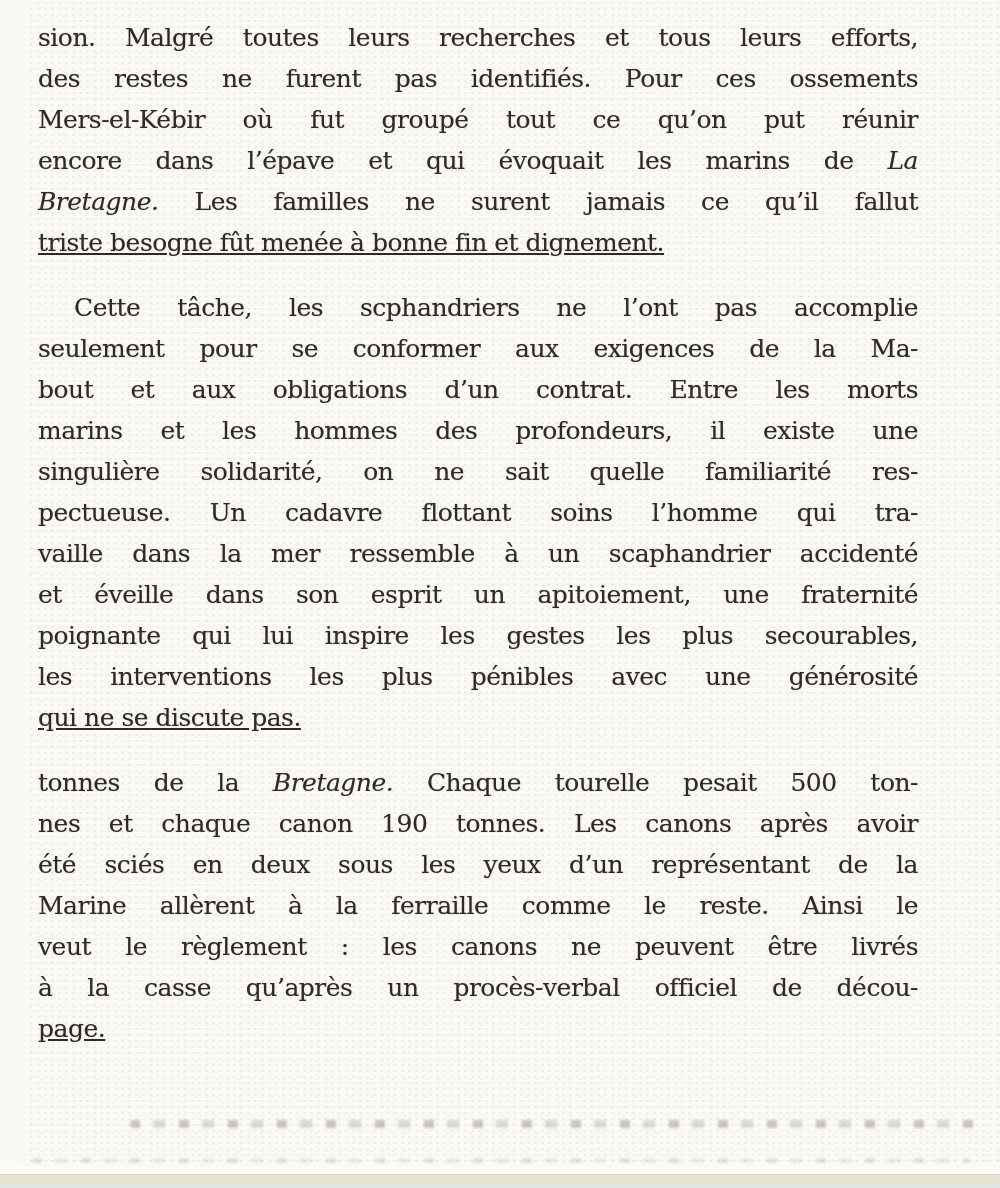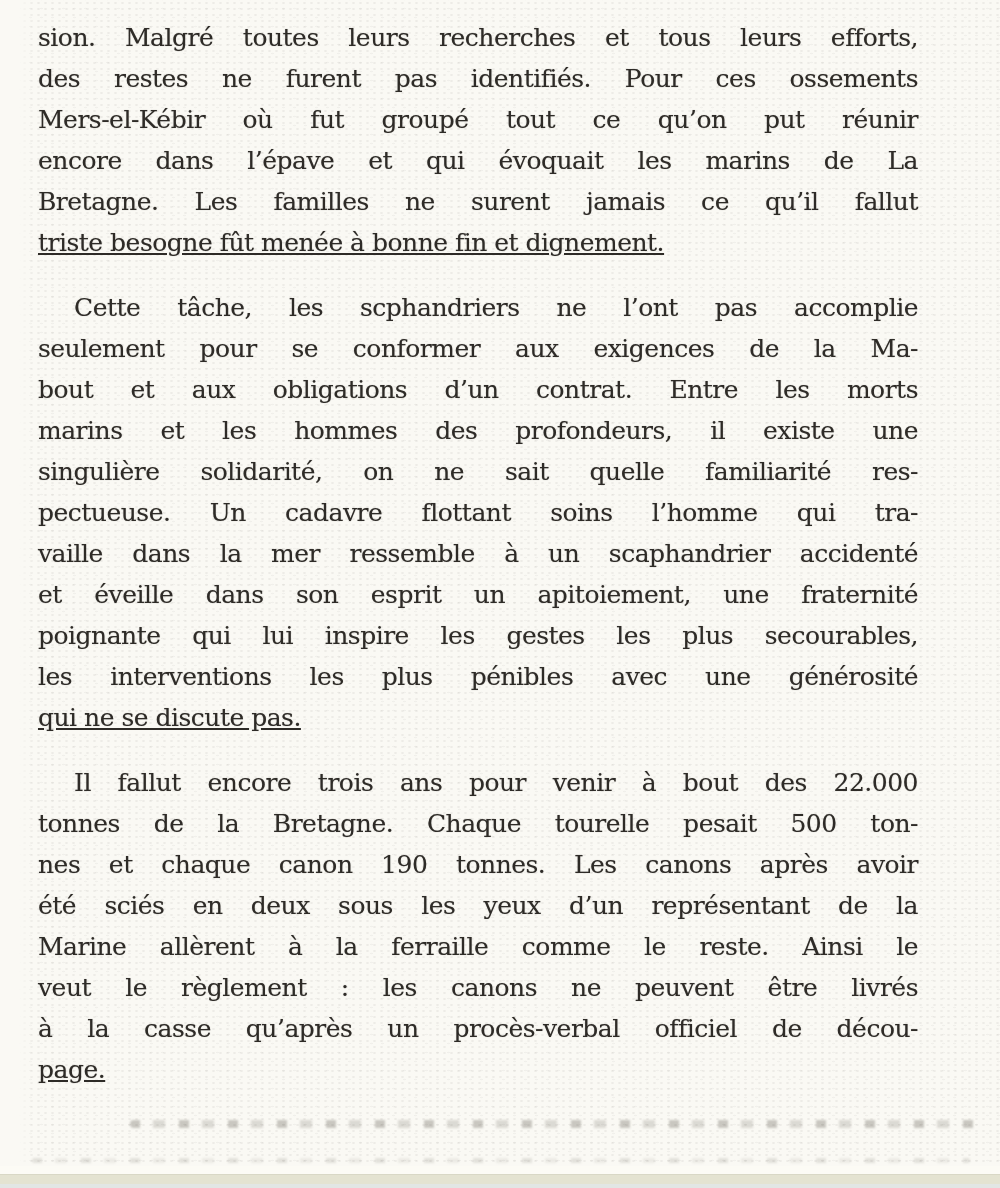--- a/index.html
+++ b/index.html
@@ -24,21 +24,21 @@
   .text-block{
     position:absolute;left:38px;top:17px;width:880px;
     font-size:25px;line-height:41px;letter-spacing:-0.5px;
     color:var(--ink,#2e2b27);
     text-shadow:0 0 1px rgba(46,43,39,.38);
   }
   .paragraph + .paragraph{margin-top:24px;}
   .line{text-align:justify;text-align-last:justify;}
   .line.last{text-align-last:left;text-decoration:underline;}
   .line.indent{text-indent:36px;}
-  .seg.it{}
+  .seg.it{font-style:italic;}
   .bleed-row{
     position:absolute;height:8px;border-radius:4px;
     background:repeating-linear-gradient(90deg,
       rgba(104,100,90,.45) 0 10px, rgba(104,100,90,0) 10px 23px,
       rgba(104,100,90,.28) 23px 35px, rgba(104,100,90,0) 35px 49px);
     filter:blur(1.3px);
   }
   .bleed-row-1{left:130px;right:18px;top:1120px;opacity:.75;}
   .bleed-row-2{left:32px;right:30px;top:1158px;height:5px;opacity:.35;}
   .pre-band{position:absolute;left:0;top:1166px;width:100%;height:8px;background:#fcfbf5;}
@@ -71,21 +71,20 @@
       <div class="line"><span class="seg">marins et les hommes des profondeurs, il existe une</span></div>
       <div class="line"><span class="seg">singulière solidarité, on ne sait quelle familiarité res-</span></div>
       <div class="line"><span class="seg">pectueuse. Un cadavre flottant soins l’homme qui tra-</span></div>
       <div class="line"><span class="seg">vaille dans la mer ressemble à un scaphandrier accidenté</span></div>
       <div class="line"><span class="seg">et éveille dans son esprit un apitoiement, une fraternité</span></div>
       <div class="line"><span class="seg">poignante qui lui inspire les gestes les plus secourables,</span></div>
       <div class="line"><span class="seg">les interventions les plus pénibles avec une générosité</span></div>
       <div class="line last"><span class="seg">qui ne se discute pas.</span></div>
     </div>
     <div class="paragraph">
-      <div class="line indent"><span class="seg">Il fallut encore trois ans pour venir à bout des 22.000</span></div>
       <div class="line"><span class="seg">tonnes de la </span><span class="seg it">Bretagne.</span><span class="seg"> Chaque tourelle pesait 500 ton-</span></div>
       <div class="line"><span class="seg">nes et chaque canon 190 tonnes. Les canons après avoir</span></div>
       <div class="line"><span class="seg">été sciés en deux sous les yeux d’un représentant de la</span></div>
       <div class="line"><span class="seg">Marine allèrent à la ferraille comme le reste. Ainsi le</span></div>
       <div class="line"><span class="seg">veut le règlement : les canons ne peuvent être livrés</span></div>
       <div class="line"><span class="seg">à la casse qu’après un procès-verbal officiel de décou-</span></div>
       <div class="line last"><span class="seg">page.</span></div>
     </div>
   </div>
 

